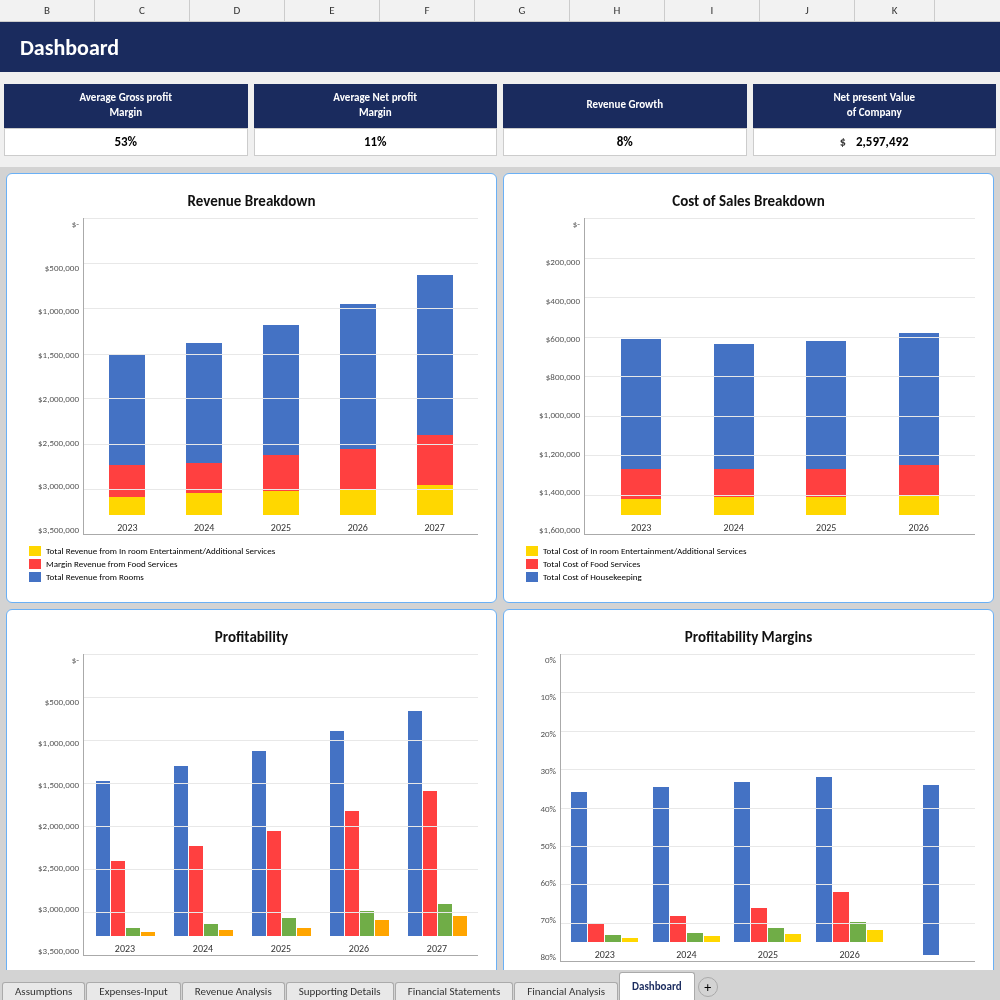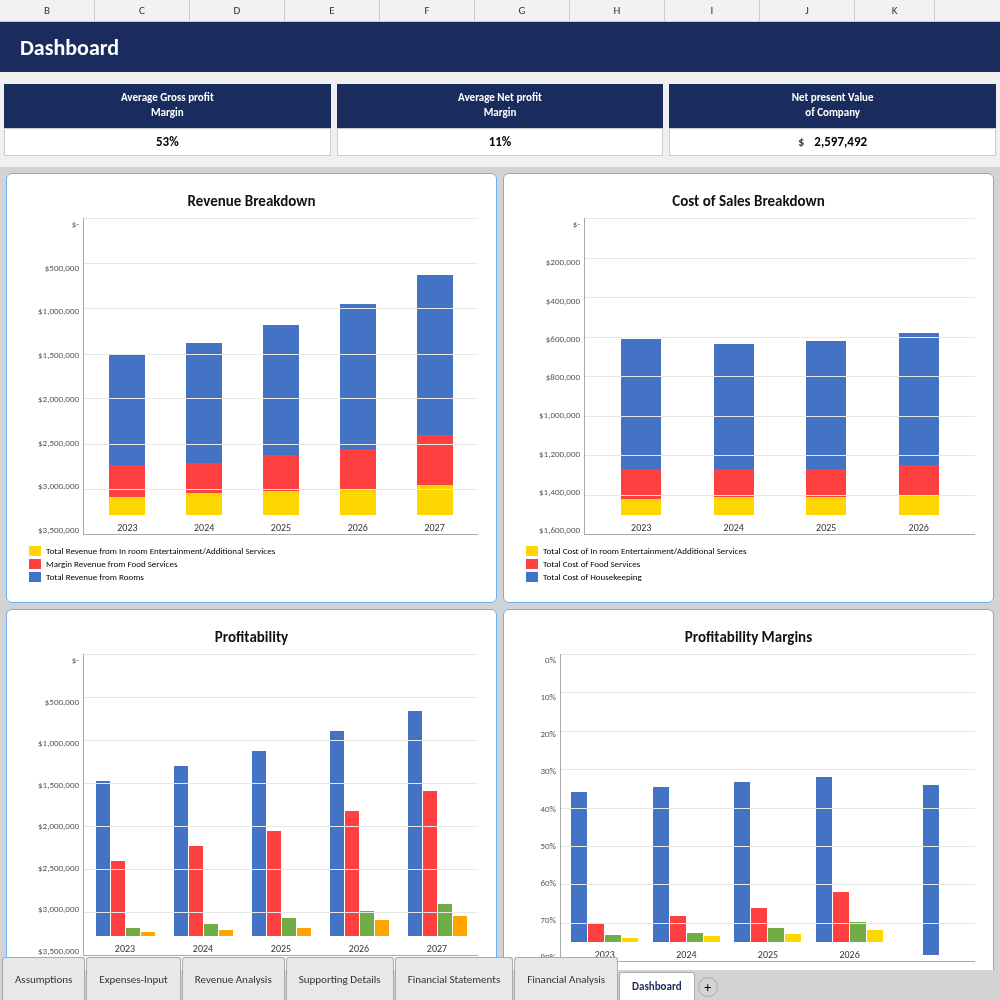--- a/index.html
+++ b/index.html
@@ -157,21 +157,21 @@
       flex-shrink: 0;
     }
     .tab {
       background: #e8e8e8;
       border: 1px solid #aaa;
       border-bottom: none;
       padding: 4px 12px;
       font-size: 11px;
       cursor: pointer;
       border-radius: 3px 3px 0 0;
-      height: 43px;
+      height: 18px;
       display: flex;
       align-items: center;
       color: #333;
       white-space: nowrap;
     }
     .tab.active {
       background: white;
       font-weight: bold;
       color: #1a2b5e;
       height: 28px;
@@ -218,20 +218,24 @@
     <div class="kpi-card">
       <div class="kpi-title">Average Gross profit<br>Margin</div>
       <div class="kpi-value">53%</div>
     </div>
 
     <div class="kpi-card">
       <div class="kpi-title">Average Net profit<br>Margin</div>
       <div class="kpi-value">11%</div>
     </div>
 
+    <div class="kpi-card">
+      <div class="kpi-title">Revenue Growth</div>
+      <div class="kpi-value">8%</div>
+    </div>
 
     <div class="kpi-card">
       <div class="kpi-title">Net present Value<br>of Company</div>
       <div class="kpi-value with-dollar">
         <span class="kpi-dollar">$</span>
         <span>2,597,492</span>
       </div>
     </div>
 
   </div>

